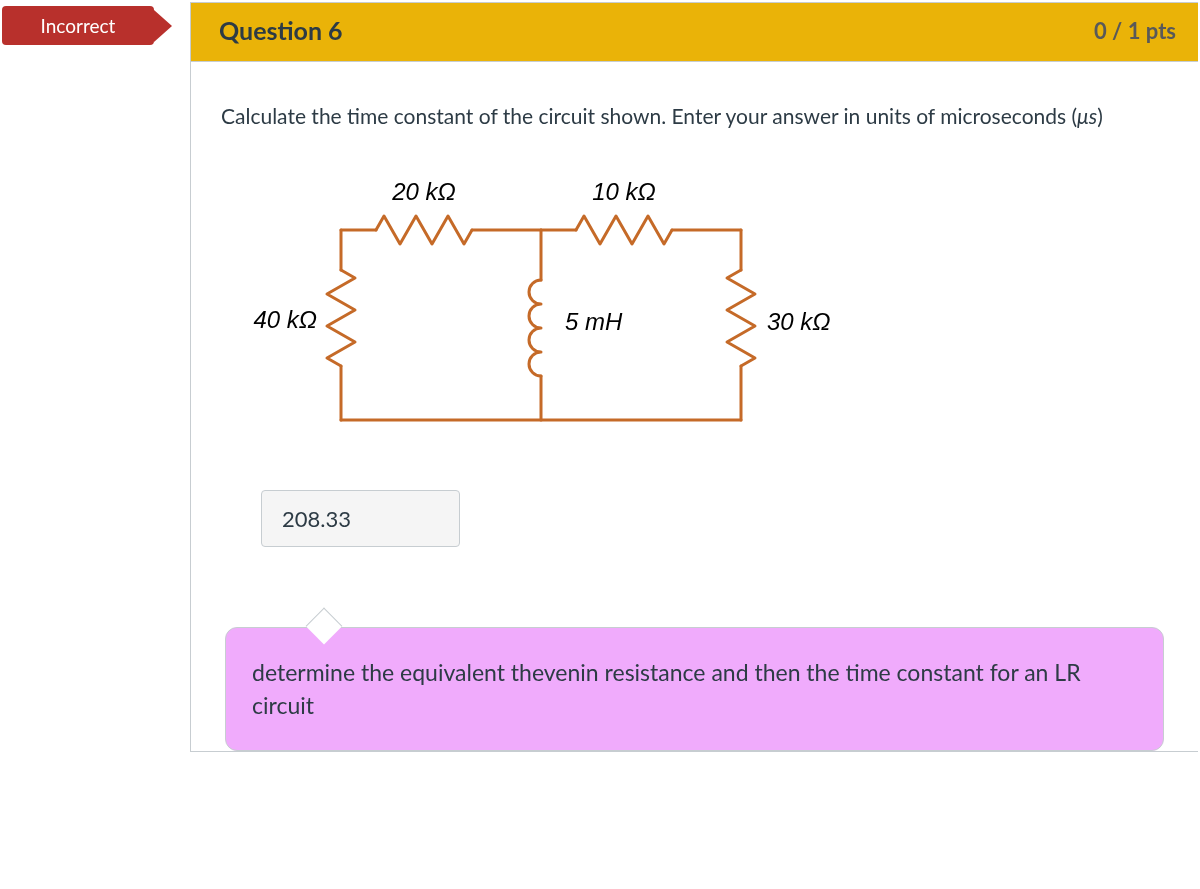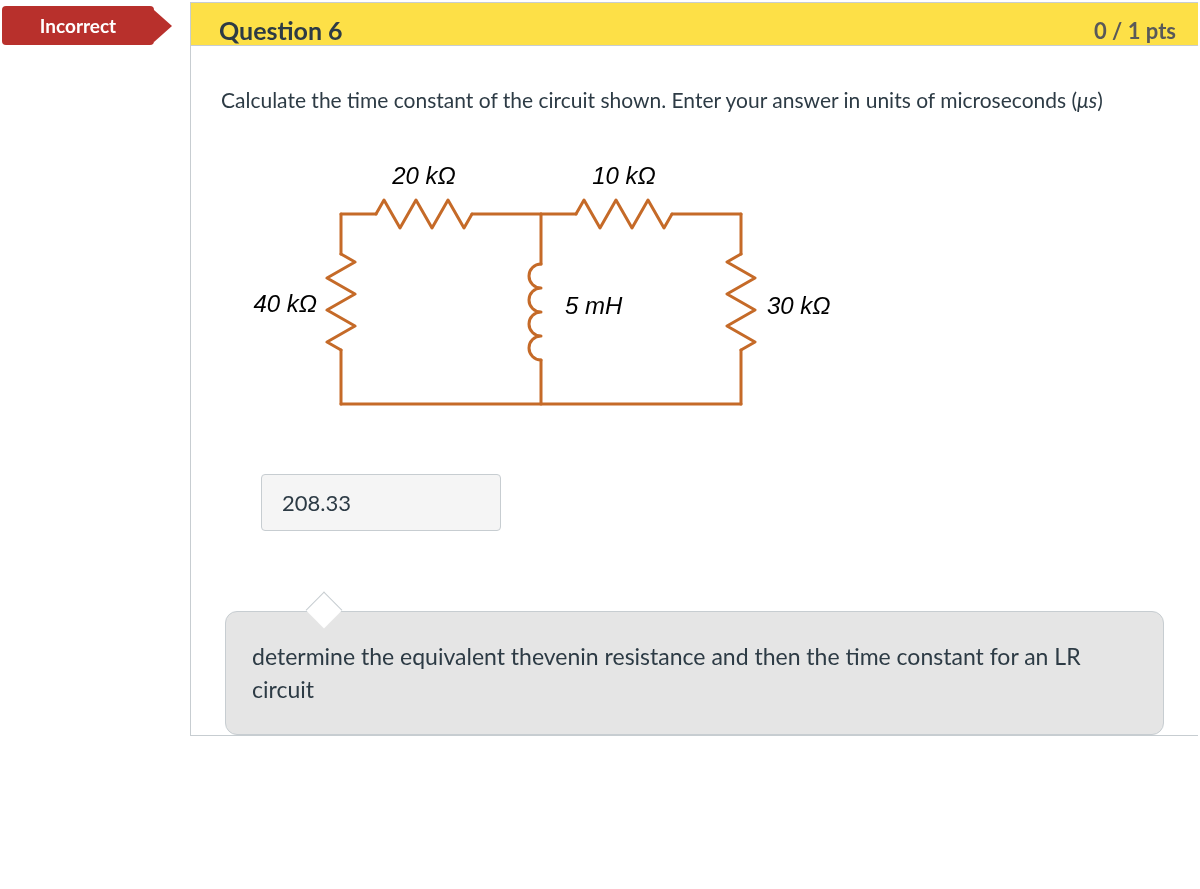--- a/index.html
+++ b/index.html
@@ -17,21 +17,21 @@
   }
   .status-col {
     width: 188px;
     flex: 0 0 188px;
     position: relative;
     padding-top: 4px;
   }
   .status-badge {
     background: #b8302c;
     color: #fff;
-    font-weight: 700;
+    font-weight: 400;
     font-size: 19px;
     padding: 8px 18px;
     border-radius: 4px;
     position: relative;
     display: inline-block;
     width: 152px;
     text-align: center;
   }
   .status-badge::after {
     content: "";
@@ -46,24 +46,24 @@
   .question-main {
     flex: 1;
     border: 1px solid #c7cdd1;
     border-top: none;
     border-right: none;
   }
   .question-header {
     display: flex;
     justify-content: space-between;
     align-items: center;
-    background: #fde047;
+    background: #eab308;
     border-top: 1px solid #c7cdd1;
     border-bottom: 1px solid #c7cdd1;
-    padding: 12px 22px 0 28px;
+    padding: 12px 22px 16px 28px;
   }
   .question-title {
     font-weight: 700;
     font-size: 25px;
     color: #2d3b45;
   }
   .question-points {
     font-size: 22px;
     font-weight: 700;
     color: #595959;
@@ -80,37 +80,37 @@
   .prompt .mu { font-style: italic; }
   .circuit-img {
     margin: 0 0 50px 0;
     font-style: italic;
   }
   .answer-input {
     margin: 0 0 80px 40px;
     border: 1px solid #c7cdd1;
     border-radius: 4px;
     padding: 14px 20px;
-    width: 240px;
+    width: 199px;
     font-size: 22px;
     color: #2d3b45;
     background: #f5f5f5;
   }
   .feedback-wrap {
     position: relative;
     margin: 0 4px 0 4px;
   }
   .feedback-box {
     border: 1px solid #c7cdd1;
     border-radius: 12px;
     padding: 28px 26px;
     font-size: 23px;
     line-height: 1.45;
     color: #2d3b45;
-    background: #e5e5e5;
+    background: #f0abfc;
   }
   .feedback-pointer {
     position: absolute;
     top: -14px;
     left: 86px;
     width: 26px;
     height: 26px;
     background: #fff;
     border-left: 1px solid #c7cdd1;
     border-top: 1px solid #c7cdd1;

